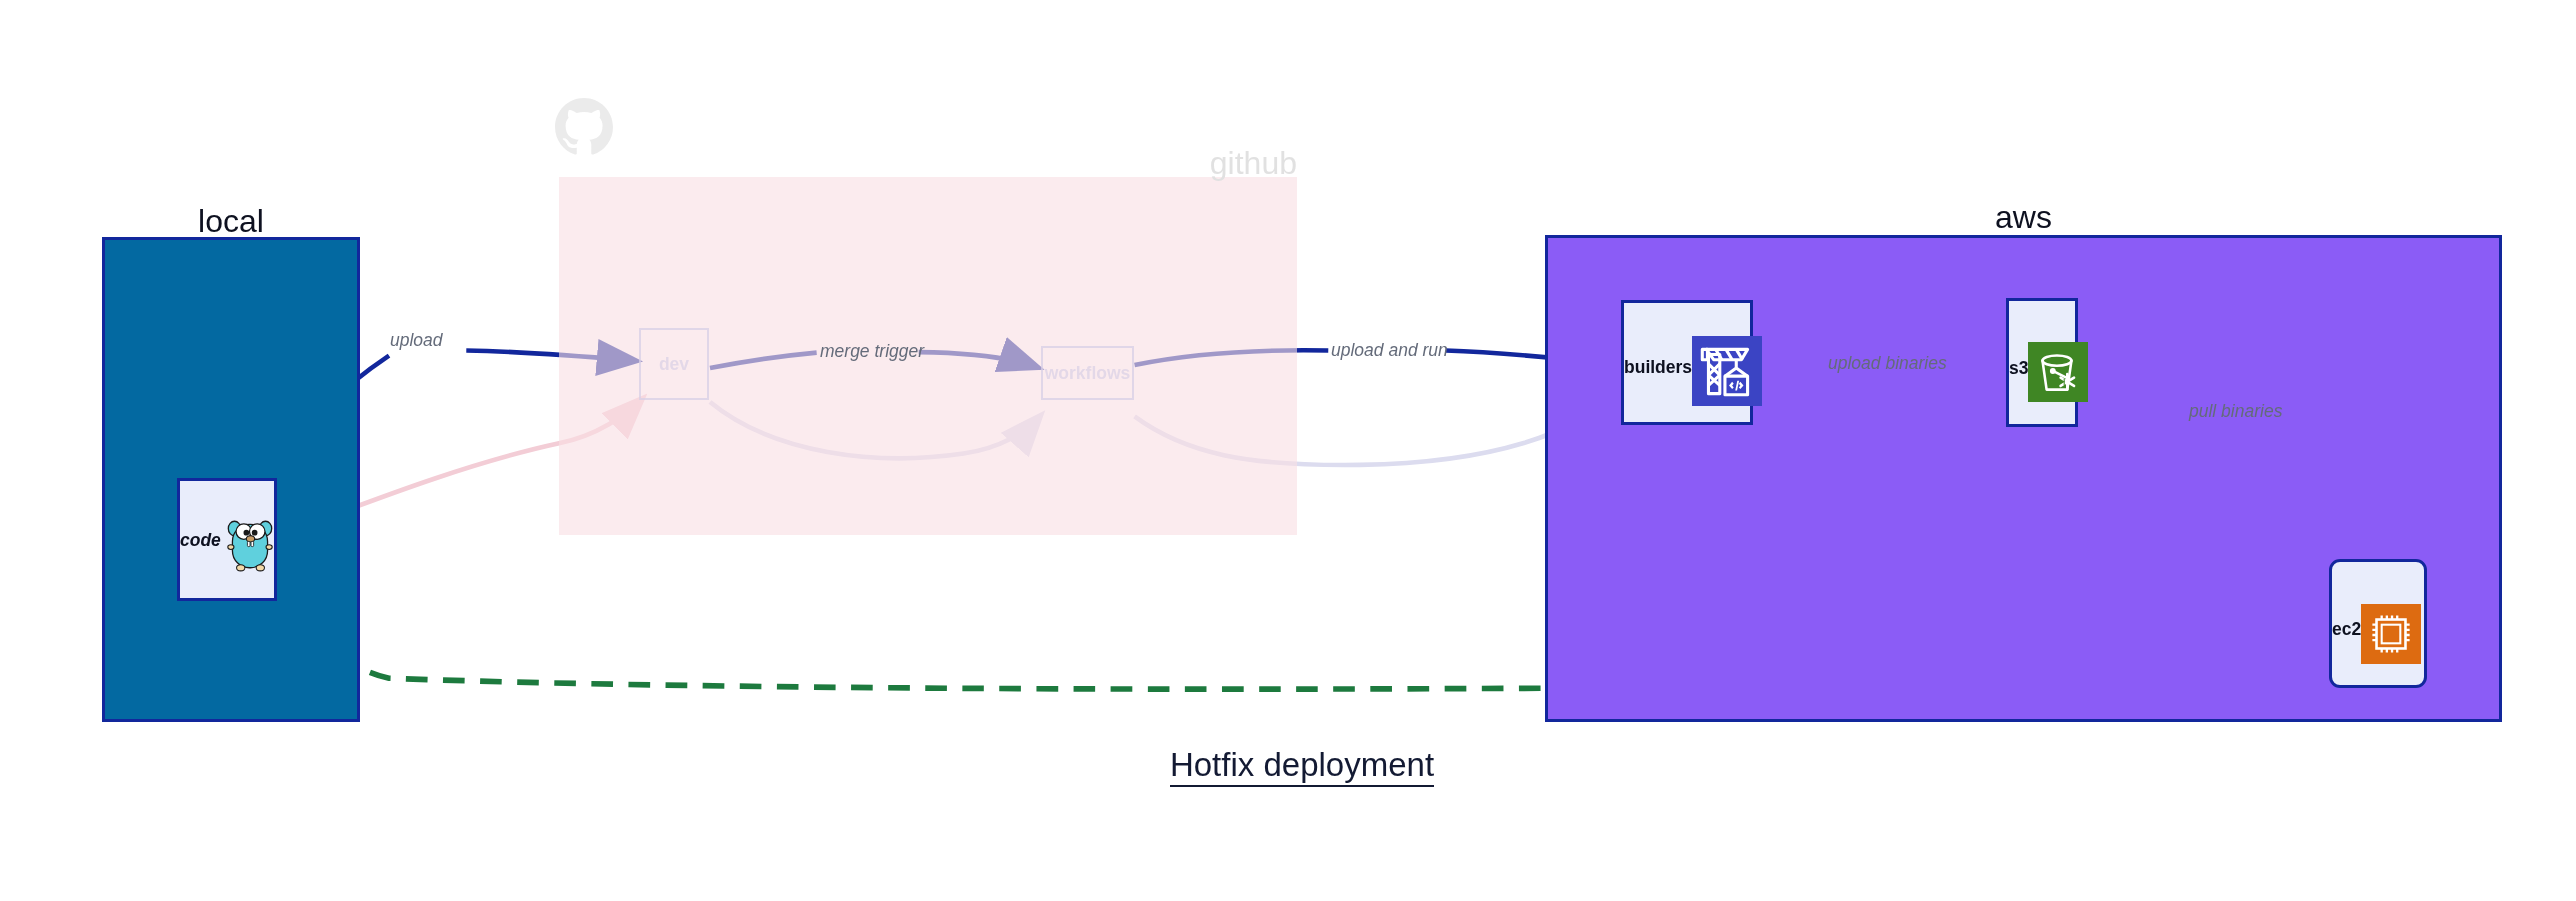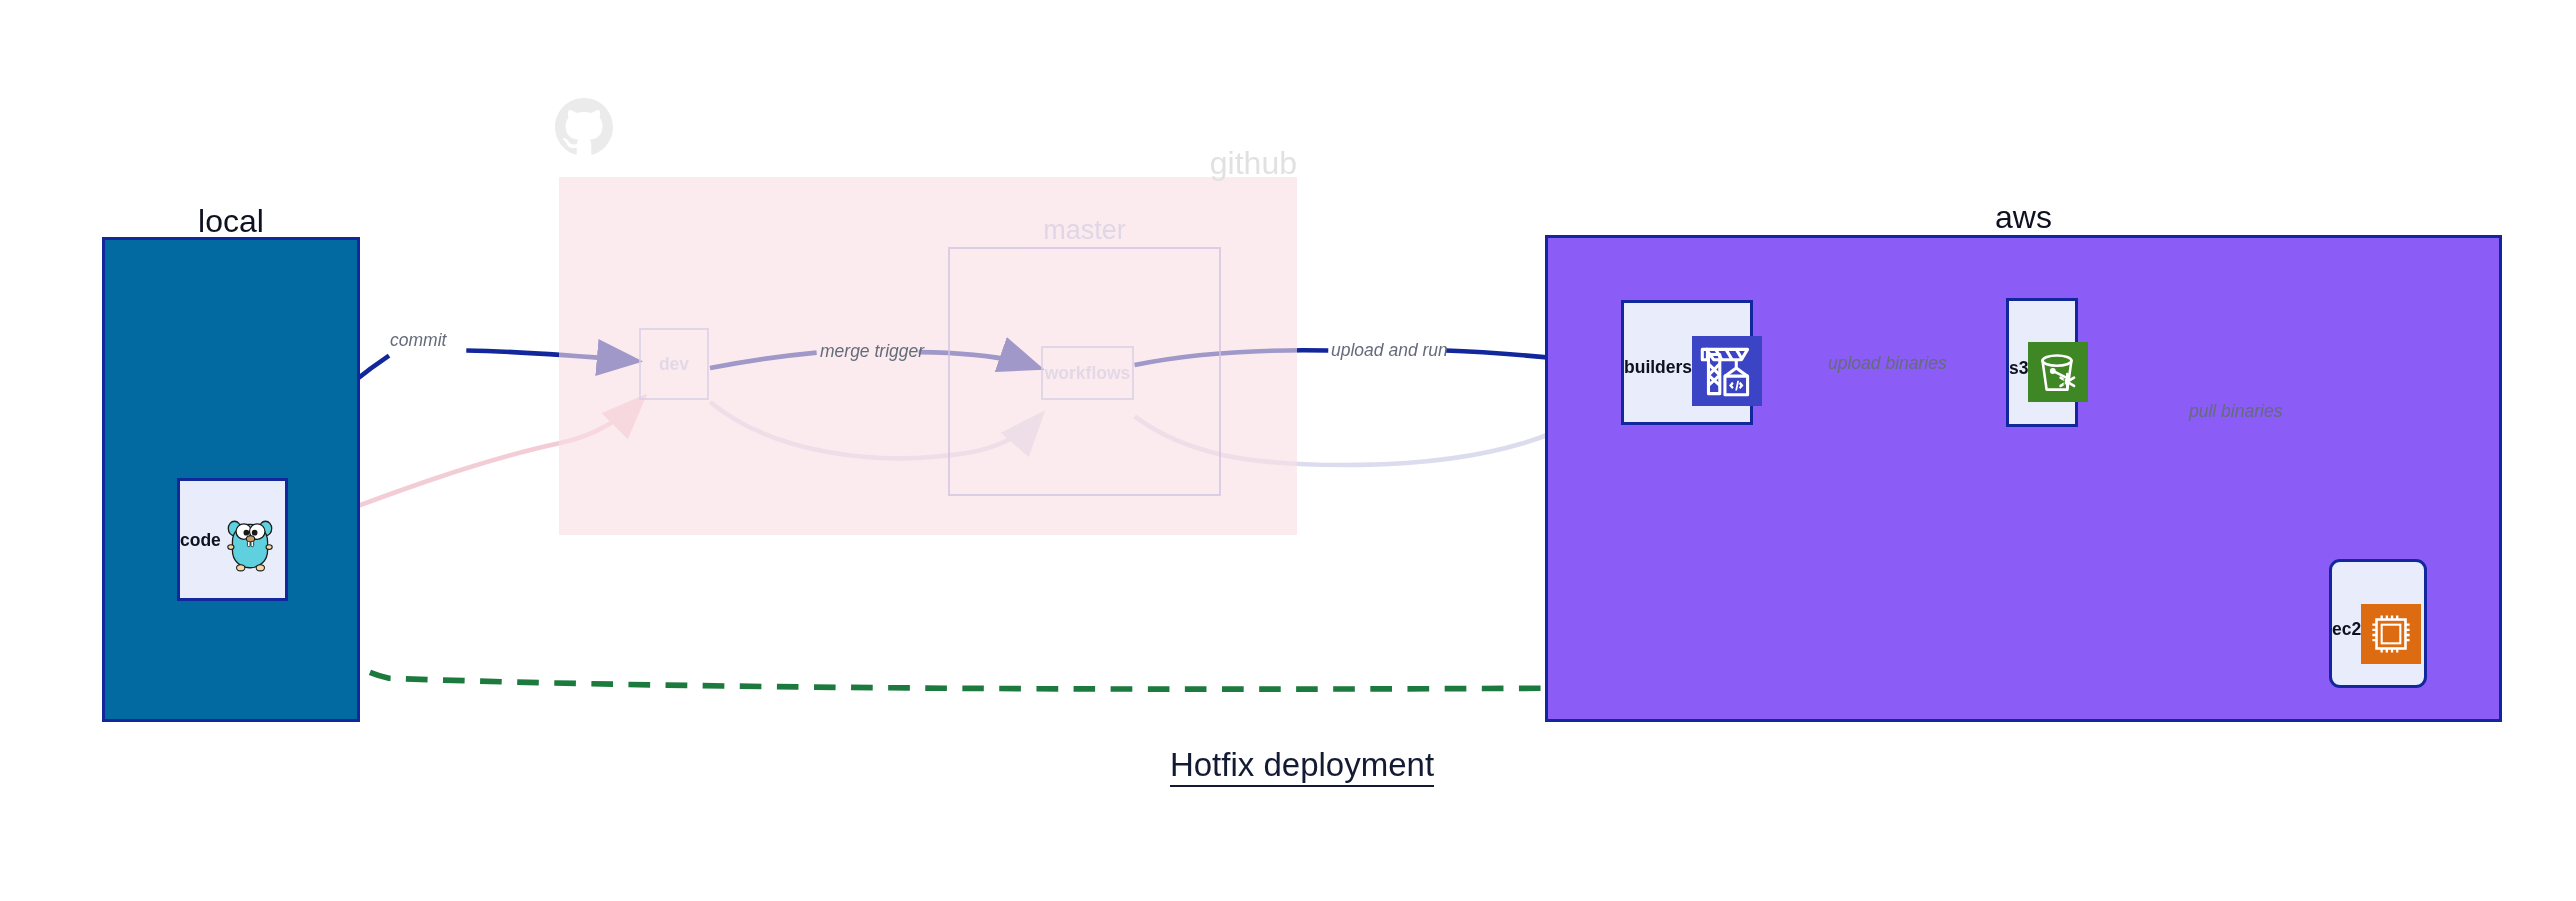--- a/index.html
+++ b/index.html
@@ -108,21 +108,21 @@
     font-weight: bold;
     color: #0e1120;
     white-space: nowrap;
   }
   .node-icon {
     display: flex;
     align-items: center;
     justify-content: center;
   }
 
-  .node-code    { left: 177px; top: 478px;  width: 111px; height: 123px; padding-top: 2px; }
+  .node-code    { left: 177px; top: 478px;  width: 100px; height: 123px; padding-top: 2px; font-style: italic; }
   .node-builders{ left: 1621px; top: 300px; width: 132px; height: 125px; padding-top: 10.3px; }
   .node-s3      { left: 2006px; top: 298px; width: 72px; height: 129px; padding-top: 11.3px; }
   .node-ec2     { left: 2329px; top: 559px;width: 98px; height: 129px; padding-top: 11.3px; border-radius: 11px; }
 
   .node-code    .node-label { font-size: 17.5px; }
   .node-builders .node-label{ font-size: 17.5px; }
   .node-s3      .node-label { font-size: 17.5px; }
   .node-ec2     .node-label { font-size: 17.5px; }
 
   .node-code    .node-icon  { margin-top: 7.2px; }
@@ -237,23 +237,20 @@
     <svg viewBox="0 0 16 16" width="58" height="58" aria-hidden="true">
       <path fill="#dedede" d="M8 0C3.58 0 0 3.58 0 8c0 3.54 2.29 6.53 5.47 7.59.4.07.55-.17.55-.38
         0-.19-.01-.82-.01-1.49-2.01.37-2.53-.49-2.69-.94-.09-.23-.48-.94-.82-1.13-.28-.15-.68-.52-.01-.53.63-.01
         1.08.58 1.23.82.72 1.21 1.87.87 2.33.66.07-.52.28-.87.51-1.07-1.78-.2-3.64-.89-3.64-3.95
         0-.87.31-1.59.82-2.15-.08-.2-.36-1.02.08-2.12 0 0 .67-.21 2.2.82.64-.18 1.32-.27 2-.27s1.36.09 2 .27c1.53-1.04
         2.2-.82 2.2-.82.44 1.1.16 1.92.08 2.12.51.56.82 1.27.82 2.15 0 3.07-1.87 3.75-3.65 3.95.29.25.54.73.54
         1.48 0 1.07-.01 1.93-.01 2.2 0 .21.15.46.55.38A8.01 8.01 0 0016 8c0-4.42-3.58-8-8-8z"></path>
     </svg>
   </div>
 
-  <div class="cluster cluster-master">
-    <div class="cluster-title title-master">master</div>
-  </div>
 
   <div class="node-ghost node-dev">
     <span class="node-label">dev</span>
   </div>
 
   <div class="node-ghost node-workflows">
     <span class="node-label">workflows</span>
   </div>
 
   <div class="cluster cluster-local">
@@ -360,21 +357,21 @@
           <path d="M40 86 L40 94 M50 86 L50 94 M60 86 L60 94 M70 86 L70 94"></path>
 
           <path d="M22 40 L30 40 M22 50 L30 50 M22 60 L30 60 M22 70 L30 70"></path>
 
           <path d="M86 40 L94 40 M86 50 L94 50 M86 60 L94 60 M86 70 L94 70"></path>
         </g>
       </svg>
     </span>
   </div>
 
-  <div class="edge-label lbl-commit">commit</div>
+  <div class="edge-label lbl-commit">upload</div>
   <div class="edge-label lbl-merge-trigger">merge trigger</div>
   <div class="edge-label lbl-upload-run">upload and run</div>
   <div class="edge-label lbl-upload-bin">upload binaries</div>
   <div class="edge-label lbl-pull-bin">pull binaries</div>
 
   <div class="caption">
     <span>Hotfix deployment</span>
   </div>
 
 </div>

